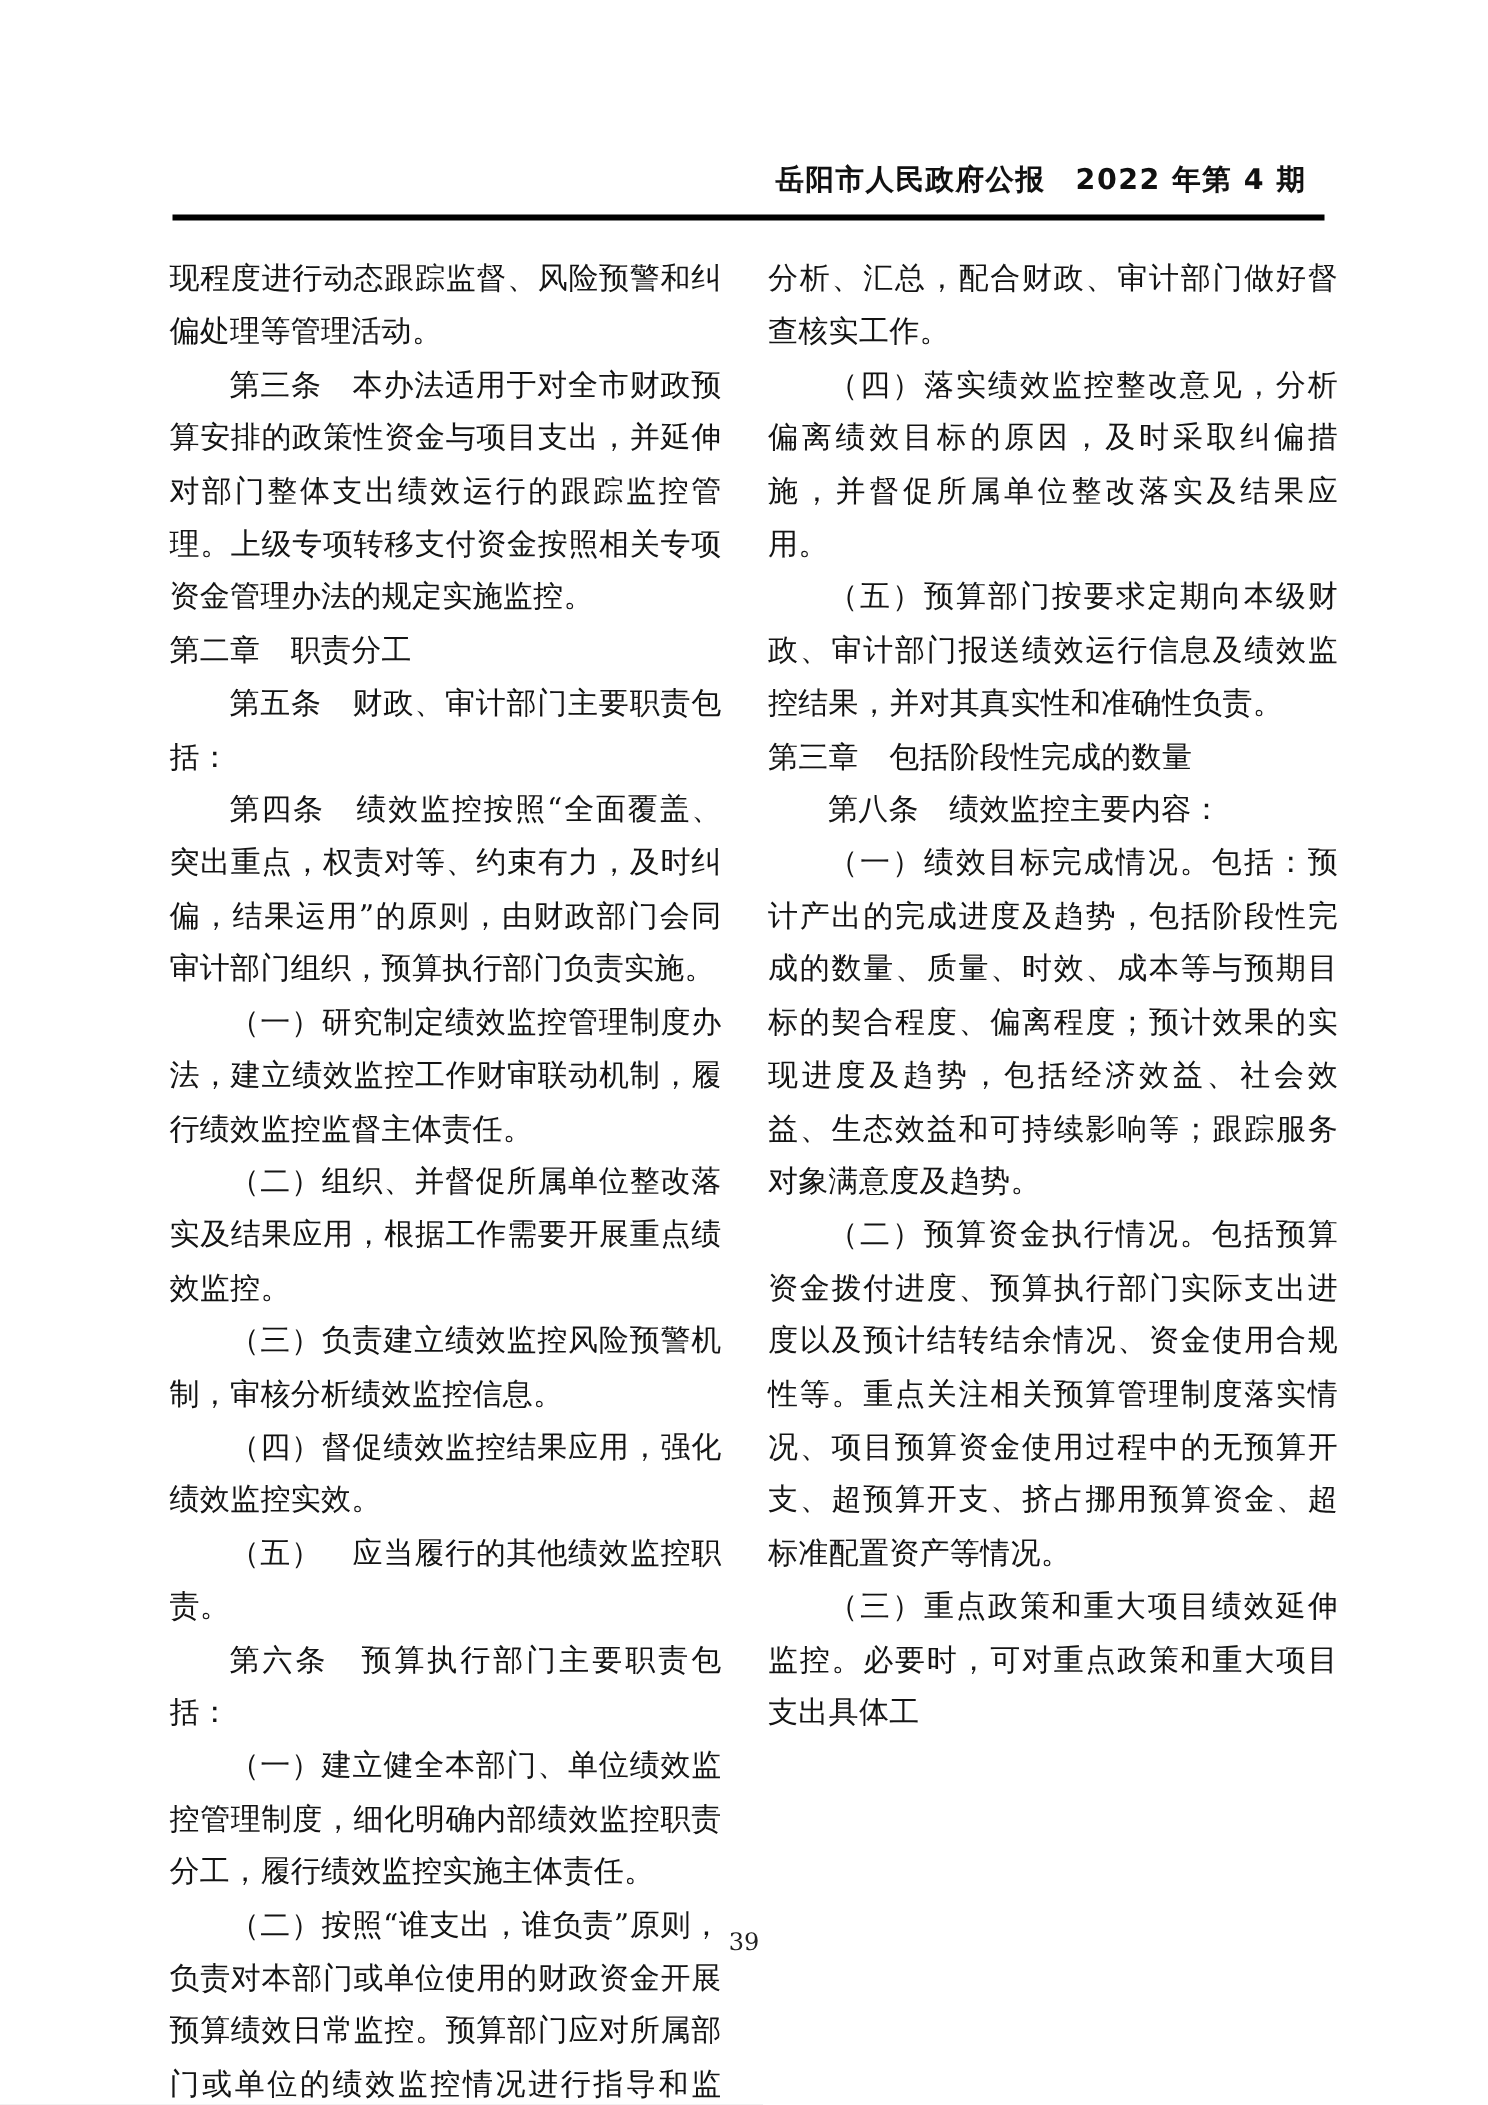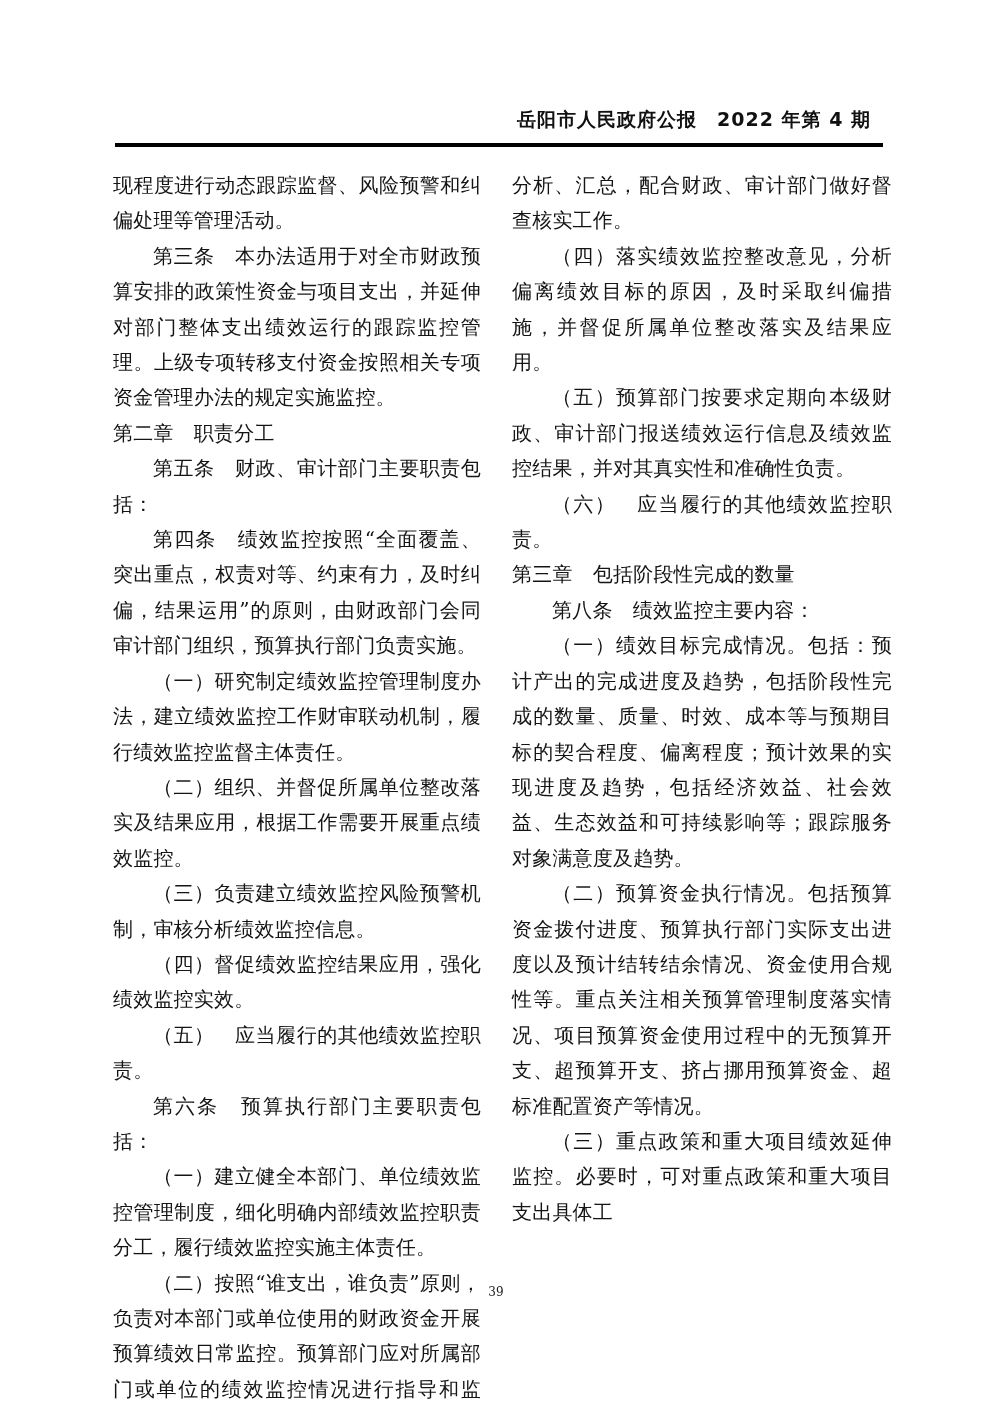--- a/index.html
+++ b/index.html
@@ -54,21 +54,21 @@
   .col p { margin: 0; padding: 0; }
   .col p.indent { text-indent: 2em; }
   .col p.center { text-align: left; text-indent: 0; }
 
   .page-number {
     position: absolute;
     left: 0;
     top: 1285px;
     width: 992px;
     text-align: center;
-    font-size: 12px;
+    font-size: 16px;
     color: #222222;
   }
 </style>
 </head>
 <body>
 
 <div class="page">
   <div class="page-header">岳阳市人民政府公报　2022 年第 4 期</div>
 
   <div class="header-rule"></div>
@@ -87,21 +87,20 @@
       <p class="indent">第六条　预算执行部门主要职责包括：</p>
       <p class="indent">（一）建立健全本部门、单位绩效监控管理制度，细化明确内部绩效监控职责分工，履行绩效监控实施主体责任。</p>
       <p class="indent">（二）按照“谁支出，谁负责”原则，负责对本部门或单位使用的财政资金开展预算绩效日常监控。预算部门应对所属部门或单位的绩效监控情况进行指导和监督。</p>
       <p class="indent">（三）定期对绩效监控信息进行收集、审核、</p>
     </div>
 
   <div class="col col-right">
       <p class="cont">分析、汇总，配合财政、审计部门做好督查核实工作。</p>
       <p class="indent">（四）落实绩效监控整改意见，分析偏离绩效目标的原因，及时采取纠偏措施，并督促所属单位整改落实及结果应用。</p>
       <p class="indent">（五）预算部门按要求定期向本级财政、审计部门报送绩效运行信息及绩效监控结果，并对其真实性和准确性负责。</p>
-      <p class="indent">（六）　应当履行的其他绩效监控职责。</p>
       <p class="center">第三章　包括阶段性完成的数量</p>
       <p class="indent">第八条　绩效监控主要内容：</p>
       <p class="indent">（一）绩效目标完成情况。包括：预计产出的完成进度及趋势，包括阶段性完成的数量、质量、时效、成本等与预期目标的契合程度、偏离程度；预计效果的实现进度及趋势，包括经济效益、社会效益、生态效益和可持续影响等；跟踪服务对象满意度及趋势。</p>
       <p class="indent">（二）预算资金执行情况。包括预算资金拨付进度、预算执行部门实际支出进度以及预计结转结余情况、资金使用合规性等。重点关注相关预算管理制度落实情况、项目预算资金使用过程中的无预算开支、超预算开支、挤占挪用预算资金、超标准配置资产等情况。</p>
       <p class="indent">（三）重点政策和重大项目绩效延伸监控。必要时，可对重点政策和重大项目支出具体工</p>
     </div>
 
   <div class="page-number">39</div>
 </div>
 

